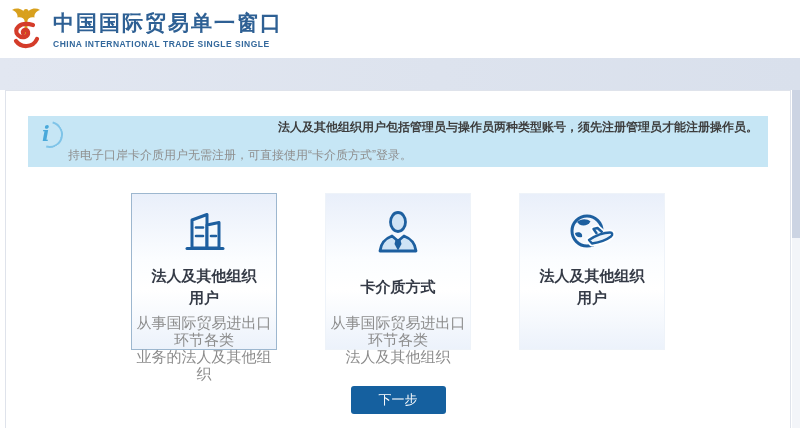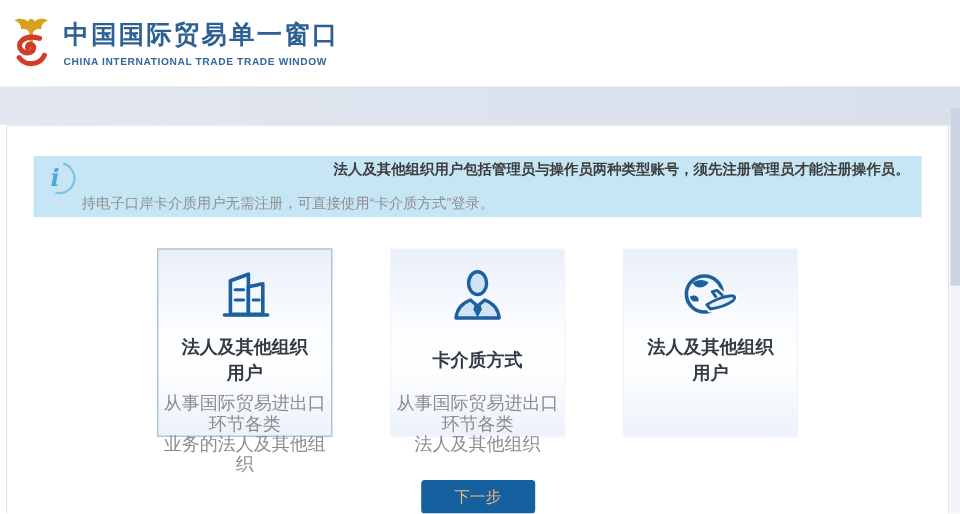--- a/index.html
+++ b/index.html
@@ -1,20 +1,20 @@
 <!DOCTYPE html>
 <html><head>
 <meta charset="utf-8">
 <style>
   * { margin:0; padding:0; box-sizing:border-box; }
   html,body { width:800px; height:428px; overflow:hidden; background:#fff;
     font-family:"Liberation Sans","DejaVu Sans",sans-serif; }
 
   
-  .header { height:72px; background:#fff; display:flex; align-items:center; padding-left:8px; }
+  .header { height:58px; background:#fff; display:flex; align-items:center; padding-left:8px; }
   .logo { flex:0 0 auto; width:36px; height:48px; display:flex; align-items:center; justify-content:center; }
   .title-block { margin-left:9px; }
   .title-zh { font-size:21px; font-weight:600; color:#2e6094; letter-spacing:2px; line-height:26px; }
   .title-en { font-size:8.5px; font-weight:600; color:#33689c; letter-spacing:.5px; margin-top:3px; }
 
   
   .band { height:32px; background:linear-gradient(90deg,#e2e7f1 0%,#dde3ee 55%,#d9e0ec 100%); }
 
   
   .scrollbar-strip { position:absolute; top:90px; right:0; width:8px; height:338px; background:#f3f5f9; }
@@ -42,21 +42,21 @@
     background:linear-gradient(180deg,#e9effa 0%,#fbfdff 42%,#ffffff 62%,#ecf2fb 100%);
     border:1px solid #eef3f9; }
   .card.selected { border:1px solid #9db7cf; }
   .card-icon { height:50px; display:flex; align-items:center; justify-content:center; }
   .card-title { margin-top:8px; min-height:44px; display:flex; flex-direction:column;
     justify-content:center; font-size:15px; font-weight:600; color:#343a46; line-height:22px; }
   .card-desc { margin-top:5px; font-size:15px; color:#8c8c8c; line-height:17px; }
 
   
   .next-row { text-align:center; margin-top:36px; }
-  .next-btn { background:#15609f; border:none; border-radius:3px; color:#fdba74;
+  .next-btn { background:#15609f; border:none; border-radius:3px; color:#ffffff;
     font-size:13px; line-height:14px; padding:7px 28px; cursor:pointer;
     font-family:"Liberation Sans","DejaVu Sans",sans-serif; }
 </style>
 </head>
 <body>
 
 <div class="header">
   <span class="logo">
     <svg width="34" height="46" viewBox="0 0 34 46" aria-hidden="true">
       <g fill="#d8a01d">
@@ -66,21 +66,21 @@
         <rect x="15.6" y="8" width="2.8" height="21" rx="1.4"></rect>
       </g>
       <g fill="none" stroke="#d43c2a" stroke-width="4.2" stroke-linecap="round">
         <path d="M24 19 C10 15 4 24 9 29 C13 33 20 31 19 26 C18 22.5 13 23.5 14 27"></path>
         <path d="M7 35 C12 42 24 42 28 33"></path>
       </g>
     </svg>
   </span>
   <div class="title-block">
     <div class="title-zh">中国国际贸易单一窗口</div>
-    <div class="title-en">CHINA INTERNATIONAL TRADE TRADE WINDOW</div>
+    <div class="title-en">CHINA INTERNATIONAL TRADE SINGLE SINGLE</div>
   </div>
 </div>
 
 <div class="band"></div>
 
 <div class="scrollbar-strip">
   <div class="scrollbar-thumb"></div>
 </div>
 
 <div class="panel">

